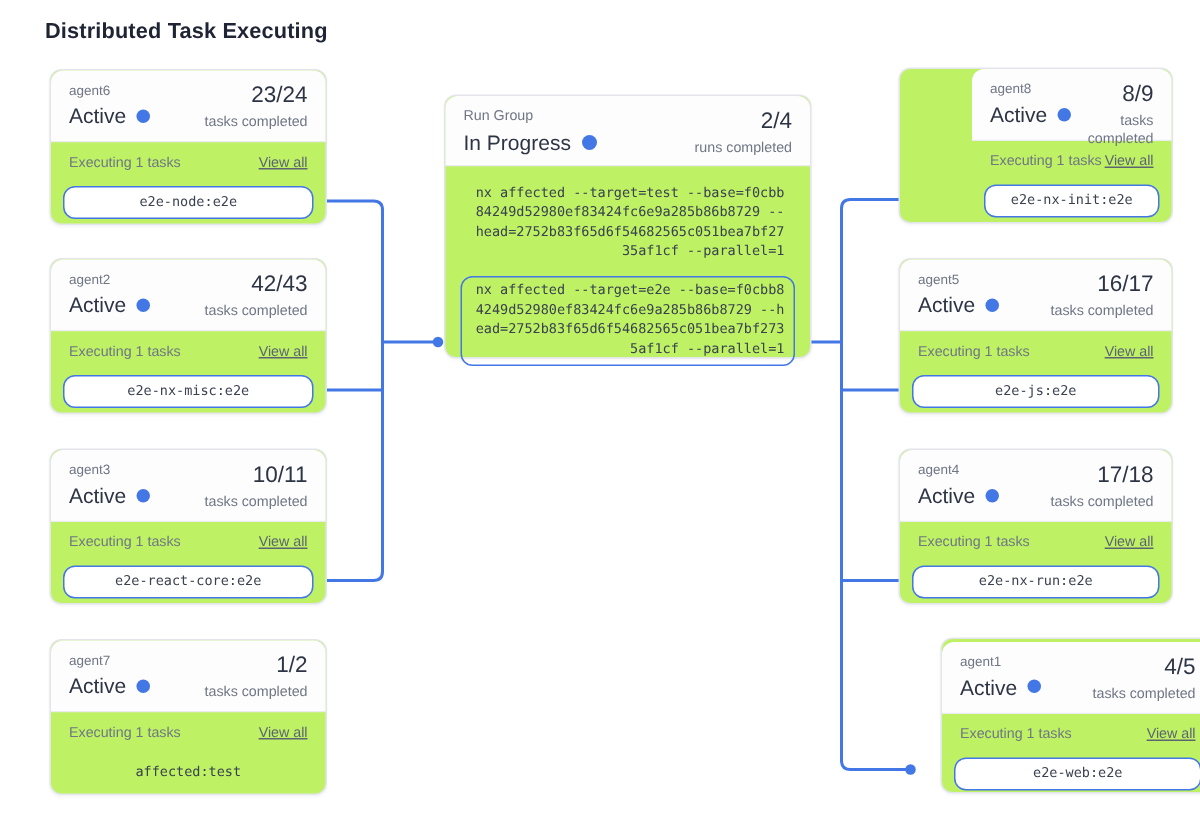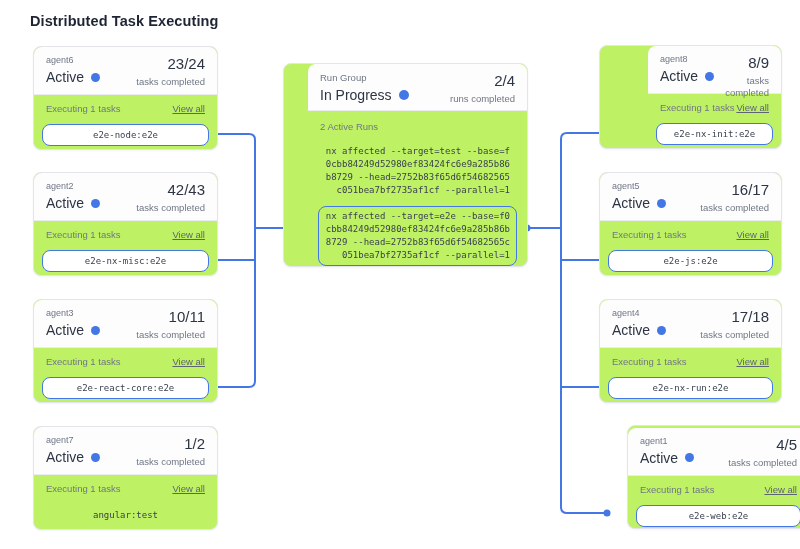--- a/index.html
+++ b/index.html
@@ -20,21 +20,21 @@
   .num-col { text-align:right; }
   .fraction { font-size:15px; color:#2d3444; line-height:17px; }
   .caption { font-size:9.5px; color:#6f7684; line-height:12px; }
   .num-col .caption { margin-top:4px; }
   .tasks-row { height:22px; flex:0 0 22px; padding:8px 12px 0; display:flex; justify-content:space-between; align-items:flex-start; }
   .view-all { font-size:9.5px; color:#5d6472; text-decoration:underline; cursor:pointer; line-height:12px; }
   .pill { margin:7px 8px 0; height:22px; border:1.5px solid transparent; border-radius:8px; display:flex; align-items:center; justify-content:center; font-family:"DejaVu Sans Mono",monospace; font-size:9px; color:#3a4150; cursor:pointer; }
   .pill.linked { border-color:var(--accent); background:#fff; }
 
   
-  .center-card { left:283px; top:63px; width:245px; height:204px;padding-left:24px; }
+  .center-card { left:296px; top:63px; width:245px; height:176px; }
   .center-header { height:47px; padding:8px 12px 0; display:flex; justify-content:space-between; border-bottom:1px solid #eaecf0; background:#fdfdfe; border-radius:8px 8px 0 0; }
   .active-runs { margin:10px 12px 0; font-size:9.5px; color:#6f7684; line-height:12px; }
   .cmd { margin:8px 10px 0; padding:3px 6px; font-family:"DejaVu Sans Mono",monospace; font-size:9px; line-height:13px; color:#3a4150; text-align:right; word-break:break-all; border:1.5px solid transparent; border-radius:8px; cursor:pointer; }
   .cmd.highlighted { margin-top:5px; border-color:var(--accent); }
 
   
   svg.connectors { position:absolute; left:0; top:0; pointer-events:none; }
   .conn { fill:none; stroke:var(--accent); stroke-width:2; }
   .conn-dot { fill:var(--accent); }
 </style>
@@ -136,38 +136,37 @@
     </div>
     <div class="num-col">
       <div class="fraction">1/2</div>
       <div class="caption">tasks completed</div>
     </div>
   </div>
   <div class="tasks-row">
     <span class="caption">Executing 1 tasks</span>
     <span class="view-all">View all</span>
   </div>
-  <div class="pill">angular:test</div>
+  <div class="pill">affected:test</div>
 </div>
 
 <div class="card center-card">
   <div class="center-header">
     <div>
       <div class="caption">Run Group</div>
       <div class="status-row">
         <span class="status-text">In Progress</span>
         <span class="dot" style="background:var(--accent); width:10px; height:10px;"></span>
       </div>
     </div>
     <div class="num-col">
       <div class="fraction">2/4</div>
       <div class="caption">runs completed</div>
     </div>
   </div>
-  <div class="active-runs">2 Active Runs</div>
   <div class="cmd">nx affected --target=test --base=f0cbb84249d52980ef83424fc6e9a285b86b8729 --head=2752b83f65d6f54682565c051bea7bf2735af1cf --parallel=1</div>
   <div class="cmd highlighted">nx affected --target=e2e --base=f0cbb84249d52980ef83424fc6e9a285b86b8729 --head=2752b83f65d6f54682565c051bea7bf2735af1cf --parallel=1</div>
 </div>
 
 <div class="card agent-card right" style="left:599px; top:45px;padding-left:48px;">
   <div class="agent-header">
     <div>
       <div class="agent-name">agent8</div>
       <div class="status-row">
         <span class="status-text">Active</span>

